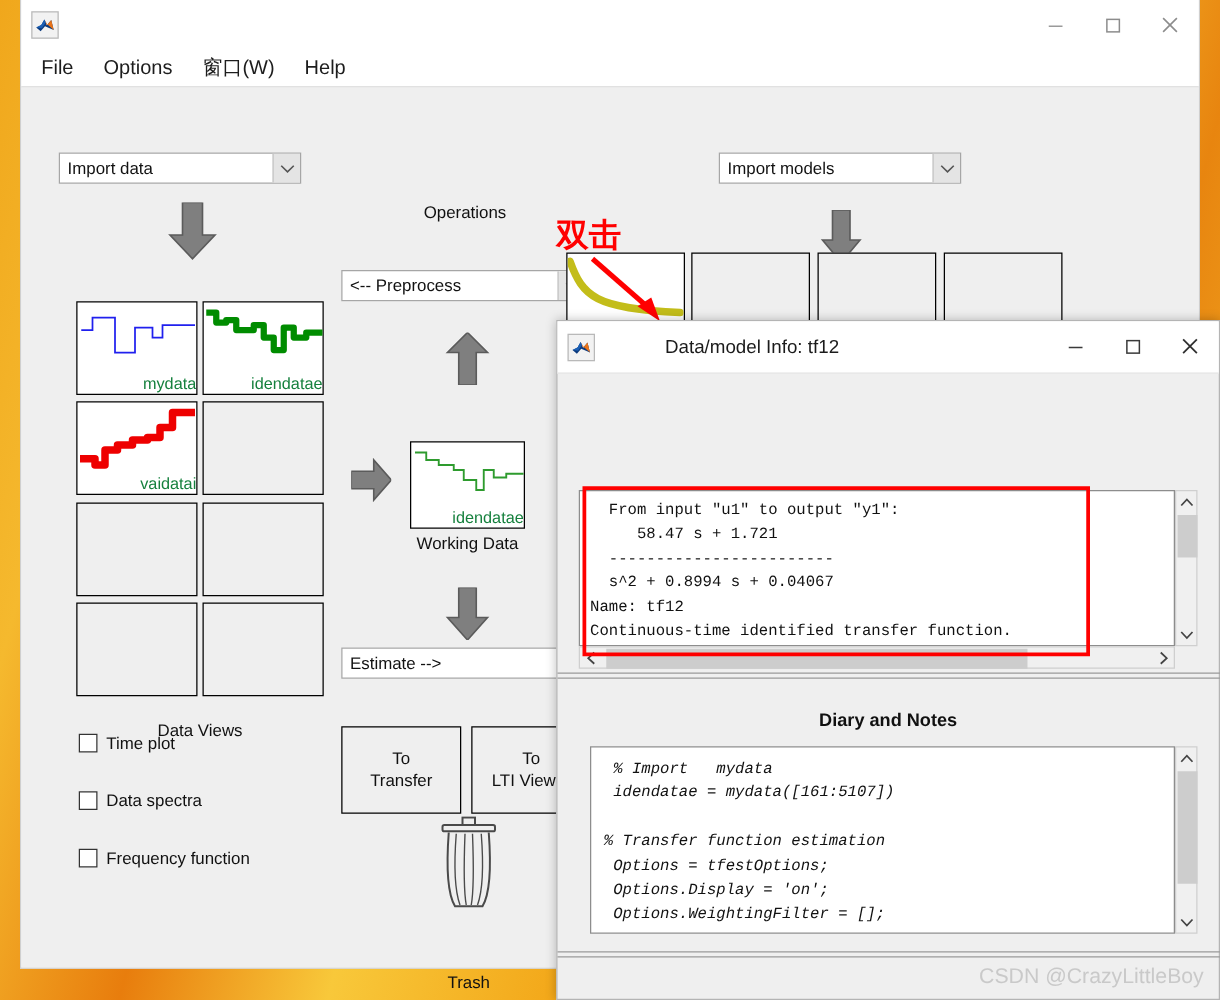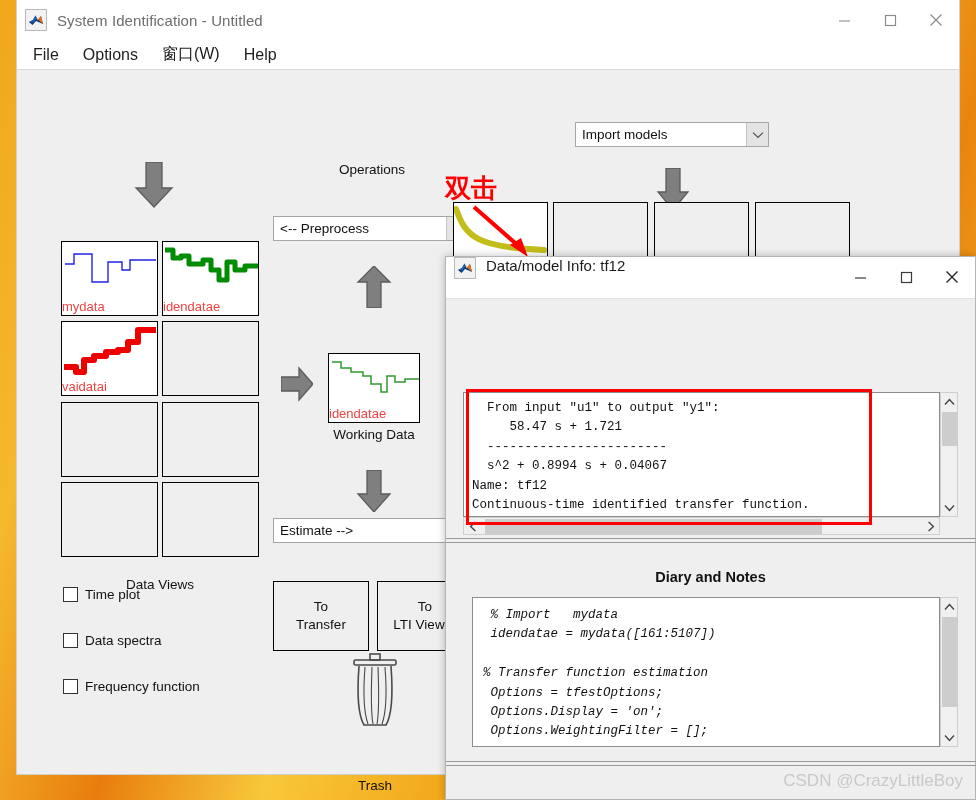--- a/index.html
+++ b/index.html
@@ -73,21 +73,21 @@
   .sel .sel-arrow svg { display: block; }
 
   
   .board {
     position: absolute; border: 1px solid #000; background: #efefef;
     overflow: hidden;
   }
   .board.filled { background: #ffffff; }
   .board .board-label {
     position: absolute; left: 0; right: 0; bottom: 1px;
-    text-align: left; font-size: 13px; color: #ef4444;
+    text-align: right; font-size: 13px; color: #15803d;
   }
   .board svg { position: absolute; left:0; top:0; }
 
   .caption { position: absolute; font-size: 13.5px; color: #111; text-align: center; }
 
   
   .garrow { position: absolute; }
 
   
   .cbrow { position: absolute; display: flex; align-items: center; }
@@ -113,22 +113,22 @@
     font-family: "DejaVu Sans", sans-serif;
   }
 
   
   #dialog {
     position: absolute; left: 445px; top: 256px; width: 531px; height: 544px;
     background: #efefef; border: 1px solid #b4b4b4;
     box-shadow: 0 0 8px rgba(0,0,0,.25);
   }
   #dlg-title-bar {
-    height: 42px; background: #ffffff; display: flex; align-items: flex-start;
-    position: relative; border-bottom: 1px solid #e2e2e2;
+    height: 42px; background: #ffffff; display: flex; align-items: center;
+    position: relative; border-bottom: 1px solid #e2e2e2; gap: 46px;
   }
   #dlg-title-text { font-size: 15px; color: #1b1b1b; }
   #dlg-fields {
     height: 87px; background: #efefef; border-bottom: 1px solid #9a9a9a;
     position: relative;
   }
   .fld-label { position: absolute; font-size: 14.5px; color: #111; }
   .fld-input {
     position: absolute; height: 25px; background: #fff; border: 1px solid #a9a9a9;
     font-size: 13.5px; color: #111; display: flex; align-items: center; padding-left: 4px;
@@ -169,21 +169,20 @@
 <div id="main-window">
 
   <div id="title-bar">
     <span class="win-icon">
       <svg width="16" height="14" viewBox="0 0 16 14">
         <path d="M1 9 L5 7 L7.5 2.5 L9.5 7.2 L13 3 L15 11 L8 8 L4.5 12 Z" fill="#0b3a7d"></path>
         <path d="M7.5 2.5 L9.5 7.2 L13 3 L15 11 L10 6.5 Z" fill="#e8731a"></path>
         <path d="M1 9 L5 7 L7.5 2.5 L8.6 5 L5.5 9.5 Z" fill="#1b5fb5"></path>
       </svg>
     </span>
-    <span id="title-text">System Identification - Untitled</span>
     <span class="win-ctrls">
       <span class="win-btn">
         <svg width="13" height="13" viewBox="0 0 13 13">
             <line x1="1" y1="7" x2="12" y2="7" stroke="#9a9a9a" stroke-width="1.2"></line>
           </svg>
       </span>
       <span class="win-btn">
         <svg width="13" height="13" viewBox="0 0 13 13">
             <rect x="1.5" y="1.5" width="10" height="10" fill="none" stroke="#8c8c8c" stroke-width="1.2"></rect>
           </svg>
@@ -199,20 +198,28 @@
 
   <div id="menu-bar">
     <span class="menu-item">File</span>
     <span class="menu-item">Options</span>
     <span class="menu-item">窗口(W)</span>
     <span class="menu-item">Help</span>
   </div>
 
   <div id="main-body">
 
+    <div class="sel" style="left:30px; top:52px; width:194px;">
+      <span class="sel-label">Import data</span>
+      <span class="sel-arrow">
+        <svg width="12" height="8" viewBox="0 0 12 8">
+            <path d="M1 1.6 L6 6.4 L11 1.6" fill="none" stroke="#555" stroke-width="1.3"></path>
+          </svg>
+      </span>
+    </div>
 
     <span class="garrow" style="left:115px; top:92px;">
       <svg width="44" height="46" viewBox="0 0 44 46">
         <path d="M14 0 L30 0 L30 26 L40 26 L22 45 L4 26 L14 26 Z" fill="#7f7f7f" stroke="#5b5b5b" stroke-width="1.3"></path>
       </svg>
     </span>
 
     <div class="board filled" style="left:44px; top:171px; width:97px; height:75px;">
       <svg width="97" height="75" viewBox="0 0 97 75">
         <polyline points="3,22 12,22 12,12 30,12 30,40 46,40 46,20 60,20 60,28 68,28 68,18 94,18" fill="none" stroke="#2020ee" stroke-width="1.4"></polyline>

